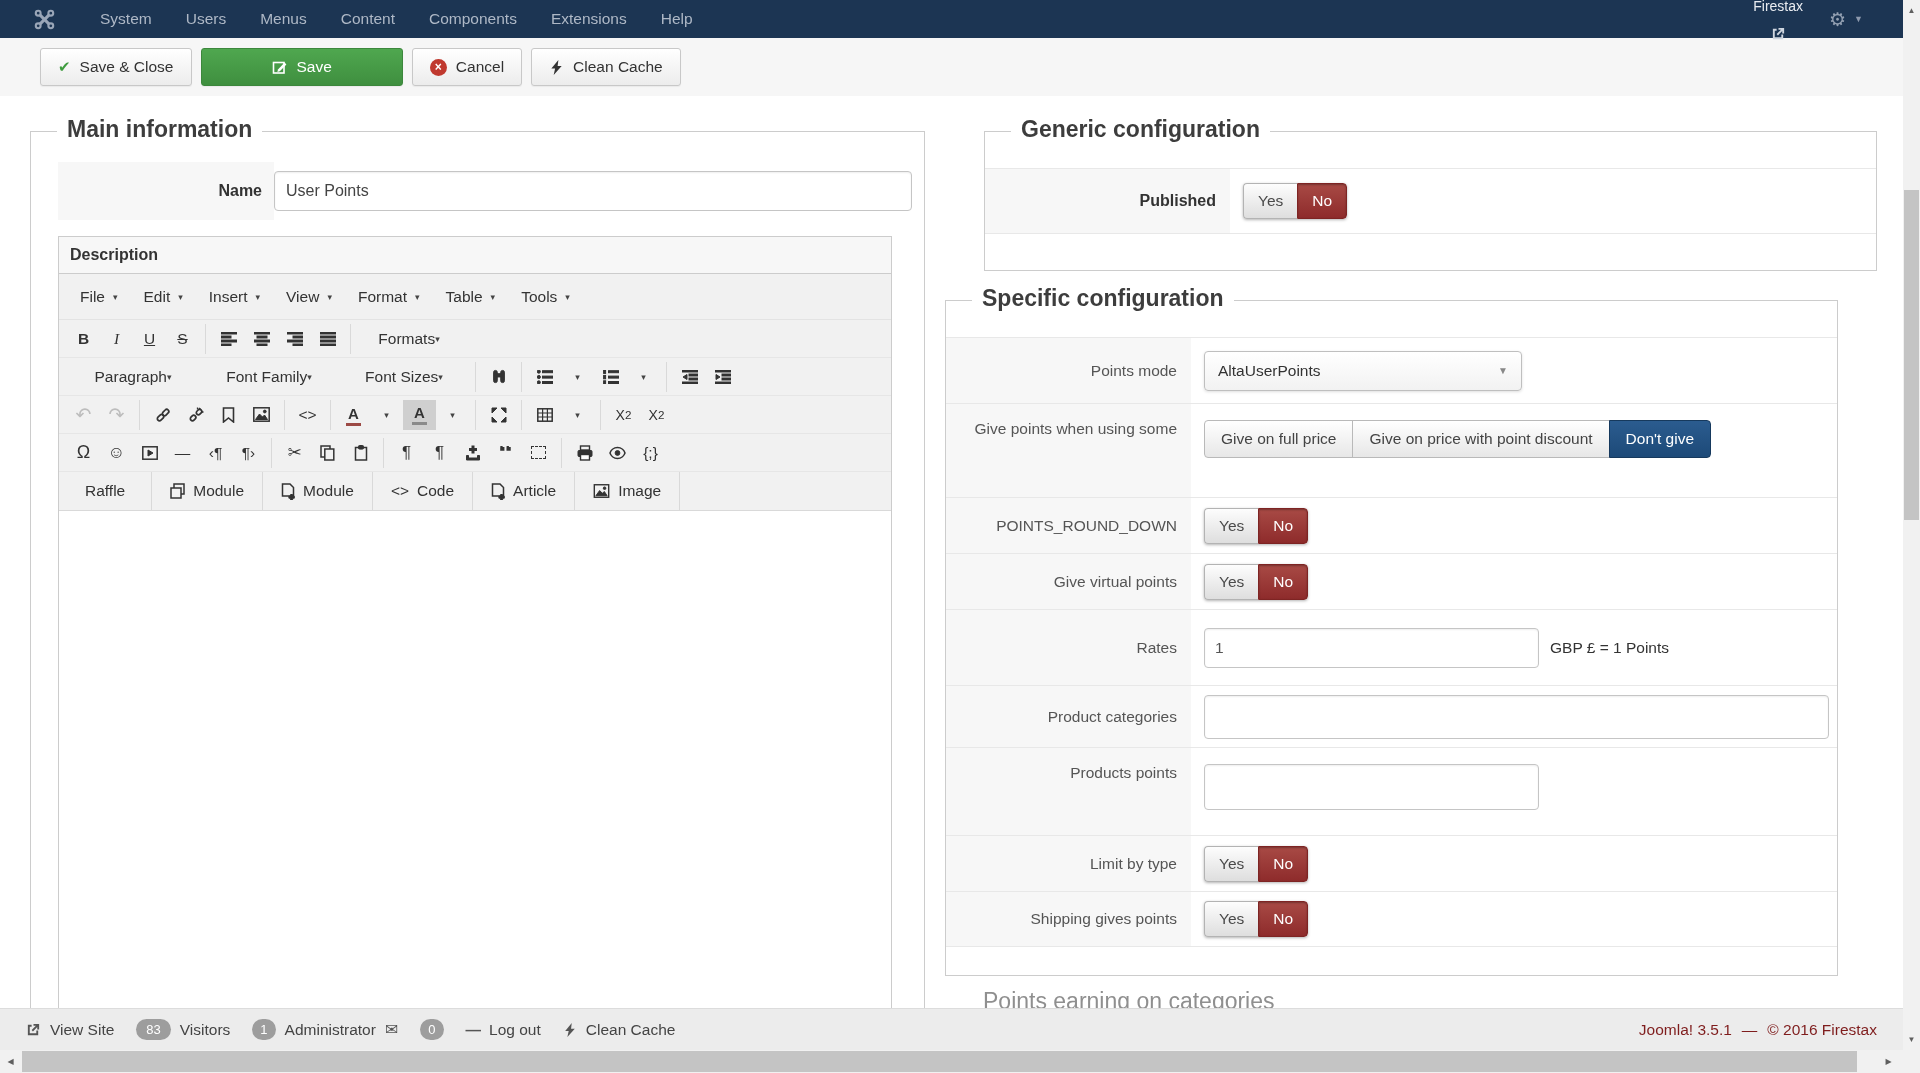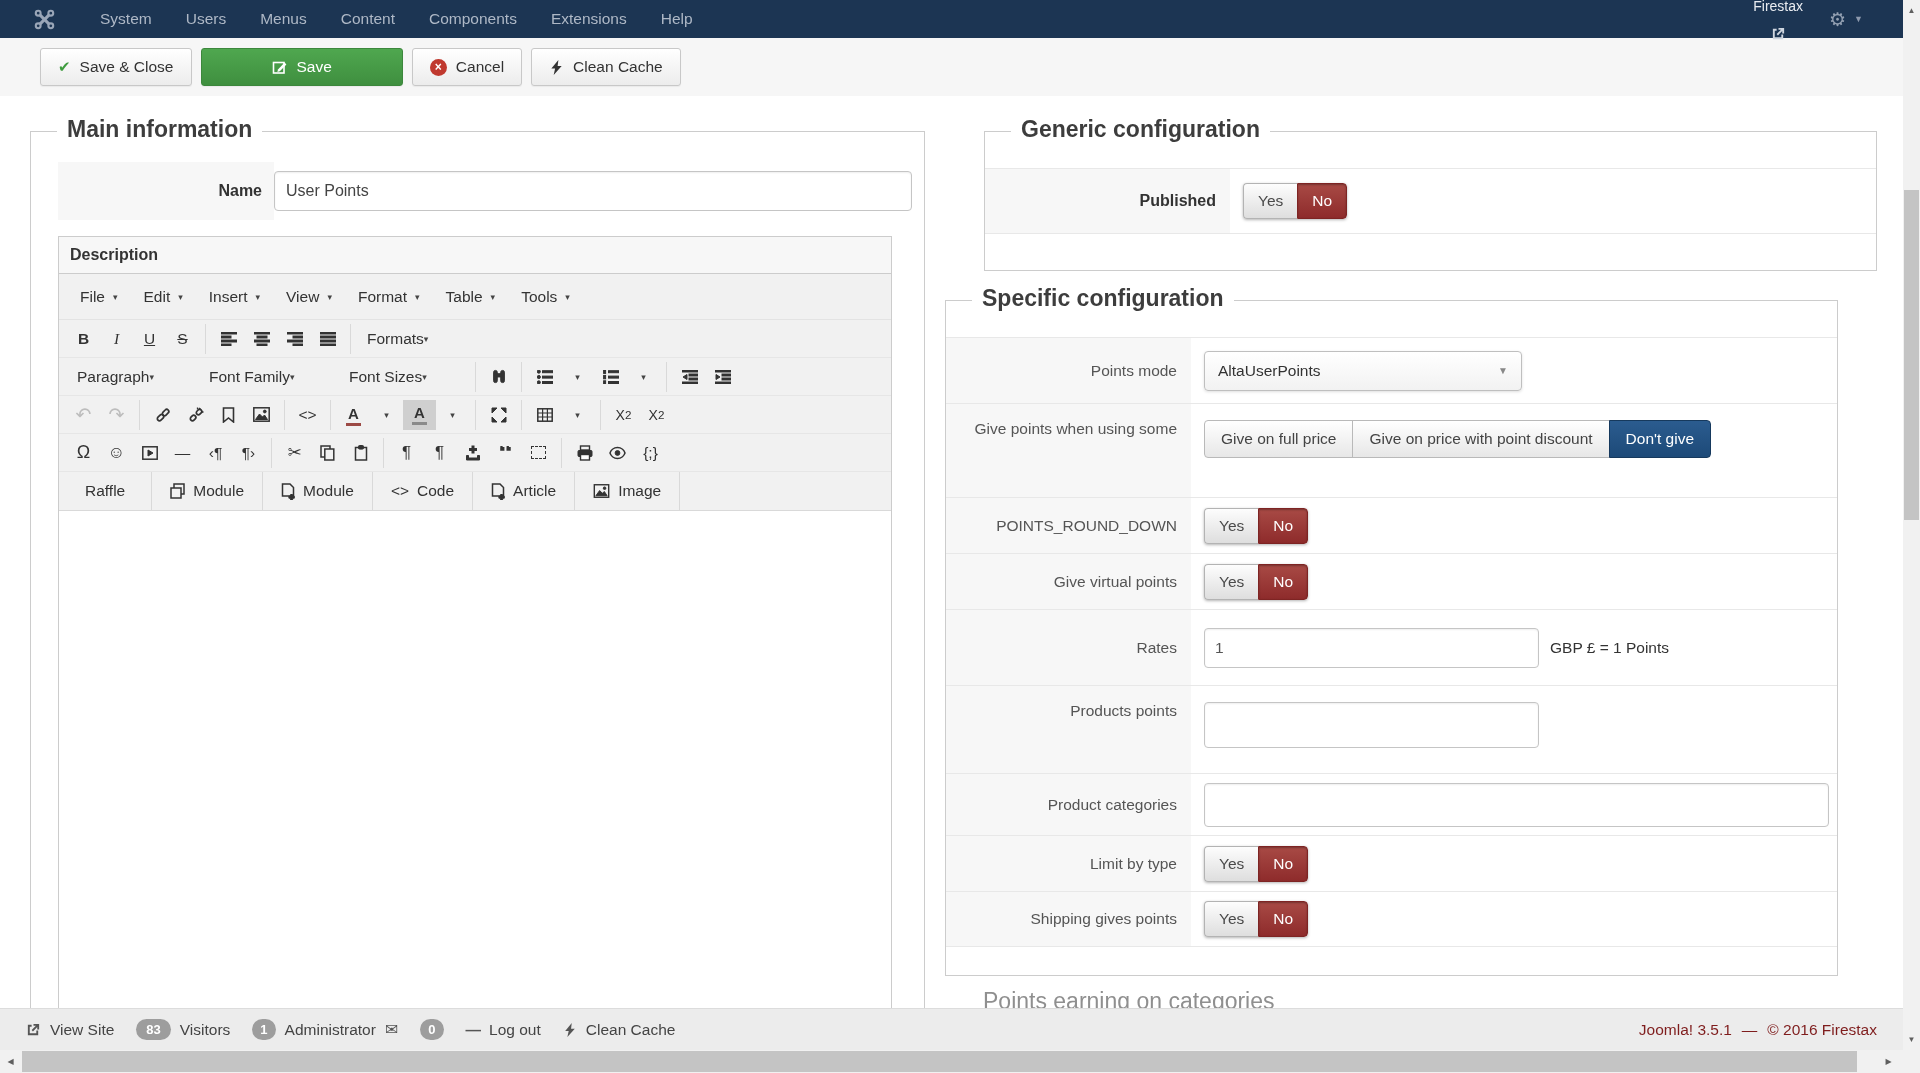--- a/index.html
+++ b/index.html
@@ -61,21 +61,21 @@
   .grp { display:flex; align-items:center; height:30px; padding:0 6px; }
   .grp + .grp { border-left:1px solid #d9d9d9; }
   .tbtn { min-width:33px; height:30px; display:flex; align-items:center; justify-content:center;
           font-size:15.5px; color:#333; cursor:pointer; padding:0 3px; }
   .tbtn svg { fill:#333; stroke:#333; }
   .bold-b { font-weight:bold; }
   .ital { font-style:italic; font-family:"Liberation Serif",serif; }
   .und { text-decoration:underline; }
   .strk { text-decoration:line-through; }
   .dis { color:#bdbdbd; font-size:19px; }
-  .msel { display:flex; align-items:center; justify-content:flex-start; padding:0 10px;
+  .msel { display:flex; align-items:center; justify-content:center; padding:0 10px;
           font-size:15.5px; color:#333; cursor:pointer; }
   .abtn { display:flex; flex-direction:column; align-items:center; line-height:1; padding-top:3px; }
   .abtn b { font-size:15px; font-weight:bold; }
   .bar { width:15px; height:3px; margin-top:2px; }
   .bar-red { background:#9c4a45; }
   .hl { background:#cfcfcf; padding:1px 3px 0; }
   .caret-btn { width:14px; display:flex; justify-content:center; }
   .subsup { font-size:14px; }
   .tmpl-box { width:15px; height:13px; border:1.5px dashed #333; }
   .quote-ic { font-size:30px; line-height:10px; height:14px; overflow:hidden; font-weight:bold; }
@@ -121,21 +121,21 @@
   .in-rates { width:335px; height:40px; }
   .in-pp { width:335px; height:46px; }
   .in-pc { width:625px; height:44px; }
   .suffix { margin-left:11px; font-size:15.5px; color:#333; }
 
   
   .footer { position:absolute; left:0; bottom:23px; width:1903px; height:42px; background:#ececec;
             border-top:1px solid #dcdcdc; display:flex; align-items:center; padding:0 26px; gap:9px;
             font-size:15.5px; color:#444; z-index:20; }
   .footer svg { fill:#555; }
-  .badge { background:#9d9d9d; color:#fff; font-size:13px; font-weight:bold; border-radius:11px;
+  .badge { background:#9d9d9d; color:#fff; font-size:13px; font-weight:normal; border-radius:11px;
            padding:3px 10px; }
   .badge.rnd { padding:3px 8px; }
   .env { font-size:16px; color:#555; }
   .dash-ic { font-weight:bold; color:#555; letter-spacing:-1px; }
   .foot-right { margin-left:auto; display:flex; align-items:center; gap:10px; color:#7f1d1d; }
   .gap8 { width:4px; }
 
   
   .vscroll { position:absolute; top:0; right:0; width:17px; height:1050px; background:#f1f1f1; z-index:40; }
   .vs-arrow { position:absolute; left:0; width:17px; height:17px; display:flex; align-items:center;
@@ -639,35 +639,35 @@
     <div class="crow" style="min-height:76px">
       <div class="clabel">
         <span>Rates</span>
         </div>
       <div class="cctrl">
         <input class="cinput in-rates" type="text" value="1" style="">
         <span class="suffix">GBP £ = 1 Points</span>
       </div>
     </div>
 
+    <div class="crow" style="min-height:62px">
+      <div class="clabel">
+        <span>Product categories</span>
+        </div>
+      <div class="cctrl">
+        <input class="cinput in-pc" type="text" value="" style="">
+      </div>
+    </div>
+
     <div class="crow top-al" style="min-height:88px">
       <div class="clabel">
         <span>Products points</span>
         </div>
       <div class="cctrl">
         <input class="cinput in-pp" type="text" value="" style="">
-      </div>
-    </div>
-
-    <div class="crow" style="min-height:62px">
-      <div class="clabel">
-        <span>Product categories</span>
-        </div>
-      <div class="cctrl">
-        <input class="cinput in-pc" type="text" value="" style="">
       </div>
     </div>
 
     <div class="crow" style="min-height:56px">
       <div class="clabel">
         <span>Limit by type</span>
         </div>
       <div class="cctrl">
         <div class="yn">
           <span class="yn-yes">Yes</span>

